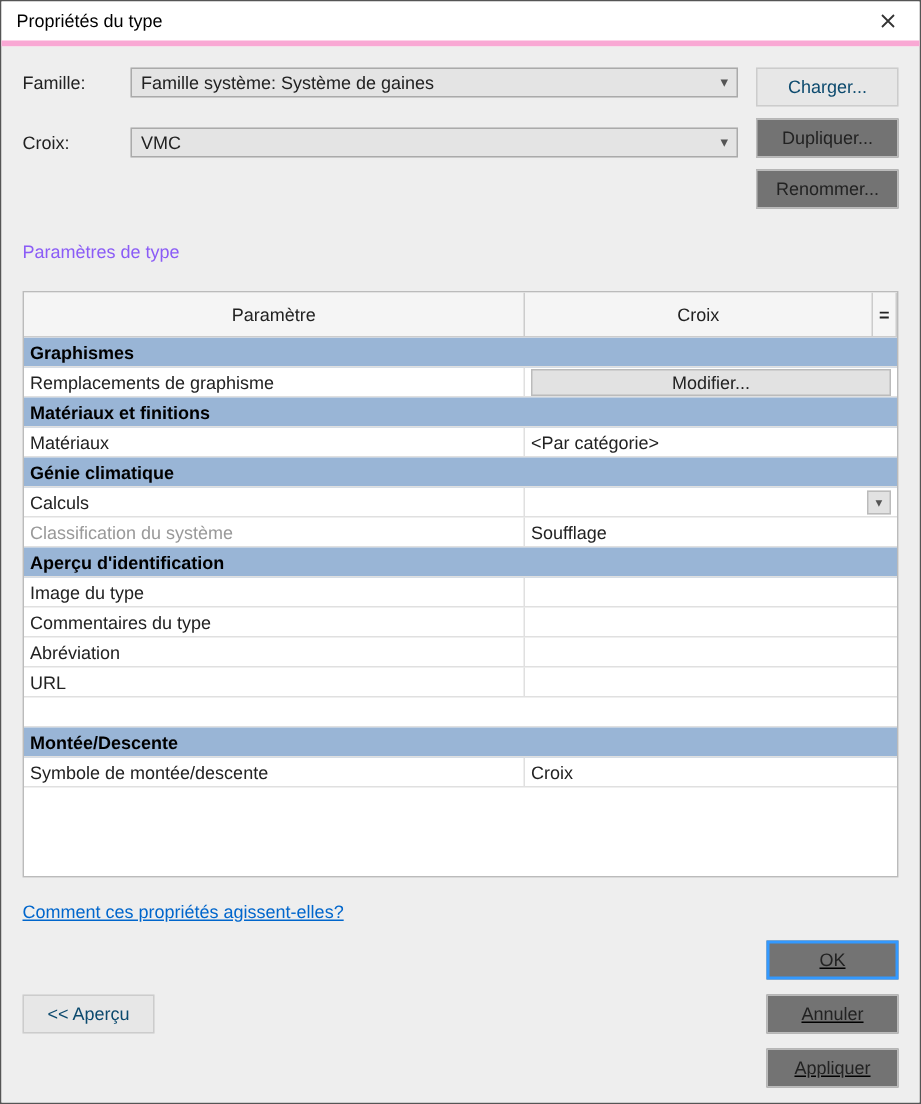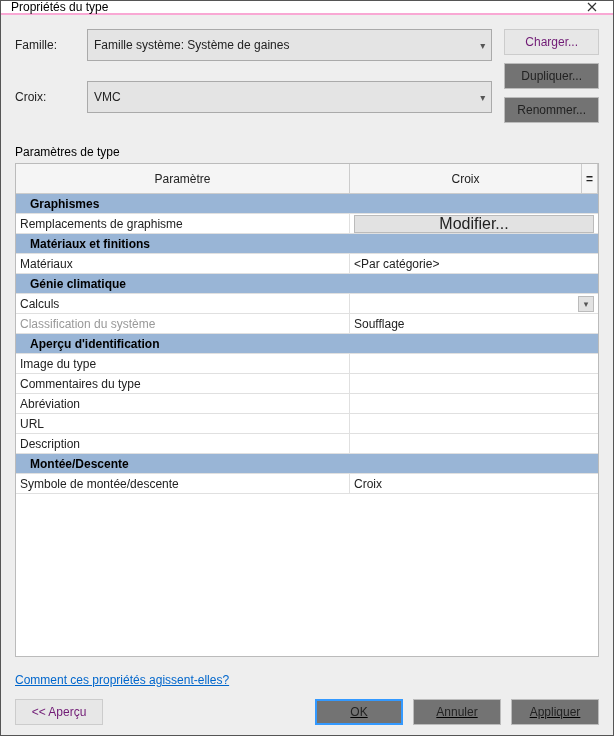--- a/index.html
+++ b/index.html
@@ -13,27 +13,27 @@
     }
     .window {
       width: 614px;
       height: 736px;
       border: 1px solid #555;
       background: #fff;
       display: flex;
       flex-direction: column;
     }
     .titlebar {
-      height: 14px;
+      height: 30px;
       background: #fff;
       display: flex;
       align-items: center;
       justify-content: space-between;
       padding-left: 10px;
-      border-bottom: 2px solid #f9a8d4;
+      border-bottom: 4px solid #f9a8d4;
     }
     .titlebar-title { font-size: 12px; color: #000; }
     .titlebar-close {
       width: 42px; height: 29px;
       display: flex; align-items: center; justify-content: center;
       font-size: 14px; color: #333; cursor: pointer;
     }
 
     .main-area {
       flex: 1;
@@ -41,21 +41,21 @@
       padding: 14px 14px 10px 14px;
       display: flex;
       flex-direction: column;
     }
 
     .top-rows { display: flex; flex-direction: column; gap: 20px; }
     .top-row { display: flex; align-items: center; gap: 16px; }
     .form-label { width: 56px; color: #222; }
     .dropdown {
       flex: 1;
-      height: 32px;
+      height: 20px;
       background: #e4e4e4;
       border: 1px solid #aaa;
       display: flex;
       align-items: center;
       justify-content: space-between;
       padding: 0 6px;
       color: #222;
       cursor: pointer;
     }
     .dropdown .caret { font-size: 10px; color: #555; }
@@ -63,28 +63,28 @@
       height: 26px;
       min-width: 90px;
       background: #737373;
       border: 1px solid #bbb;
       color: #222;
       padding: 0 12px;
       cursor: pointer;
       font-family: inherit;
       font-size: 12px;
     }
-    .btn.disabled { color: #701a75; border-color: #ccc; background: #e7e7e7; cursor: default; }
+    .btn.disabled { color: #0c4a6e; border-color: #ccc; background: #e7e7e7; cursor: default; }
     .btn.highlight { border: 1px solid #3399ff; box-shadow: 0 0 0 1px #3399ff inset; }
 
     .top-flex { display: flex; }
     .top-left { flex: 1; }
     .top-right { display: flex; flex-direction: column; gap: 8px; margin-left: 12px; }
 
-    .section-label { margin-top: 22px; margin-bottom: 4px; color: #000000; }
+    .section-label { margin-top: 22px; margin-bottom: 19px; color: #8b5cf6; }
 
     .table-wrap {
       flex: 1;
       background: #fff;
       border: 1px solid #bbb;
       display: flex;
       flex-direction: column;
       overflow: hidden;
       justify-content: center;
     }
@@ -102,21 +102,21 @@
     .col-param { flex: 0 0 334px; }
     .col-value { flex: 1; }
     .col-eq { flex: 0 0 16px; font-weight: bold; }
 
     .table-body { flex: 1; overflow: hidden; position: relative; }
     .cat {
       background: #99b5d6;
       height: 20px;
       display: flex;
       align-items: center;
-      padding-left: 14px;
+      padding-left: 4px;
       font-weight: bold;
       color: #000;
       border-bottom: 1px solid #e0e0e0;
     }
     .row {
       display: flex;
       height: 20px;
       border-bottom: 1px solid #e0e0e0;
     }
     .cell-param {
@@ -134,21 +134,21 @@
       color: #222;
     }
     .value-btn {
       width: 100%;
       height: 18px;
       margin: 1px 4px 1px 0;
       background: #e2e2e2;
       border: 1px solid #bbb;
       display: flex; align-items: center; justify-content: center;
       cursor: pointer;
-      font-size: 16px;
+      font-size: 12px;
     }
     .value-dd {
       width: 100%;
       display: flex; justify-content: space-between; align-items: center;
       padding-right: 4px;
     }
     .value-dd .dd-btn {
       width: 16px; height: 16px;
       background: #e2e2e2; border:1px solid #bbb;
       display:flex; align-items:center; justify-content:center;
@@ -164,21 +164,21 @@
     }
 
     .footer {
       display: flex;
       align-items: center;
       justify-content: space-between;
       margin-top: 12px;
       text-decoration: underline;
     }
     .footer-left { }
-    .footer-right { display: flex; gap: 10px; }
+    .footer-right { display: flex; gap: 10px; flex-direction: column; }
     .footer .btn { min-width: 88px; }
   </style>
 </head>
 <body>
 
 <div class="window">
   <div class="titlebar">
     <span class="titlebar-title">Propriétés du type</span>
     <div class="titlebar-close">
       <svg width="10" height="10" viewBox="0 0 10 10">
@@ -265,21 +265,20 @@
         </div>
         <div class="row">
           <div class="cell-param">Abréviation</div>
           <div class="cell-value"></div>
         </div>
         <div class="row">
           <div class="cell-param">URL</div>
           <div class="cell-value"></div>
         </div>
         <div class="row">
-          <div class="cell-param">Description</div>
           <div class="cell-value"></div>
         </div>
 
         <div class="cat">Montée/Descente</div>
         <div class="row">
           <div class="cell-param">Symbole de montée/descente</div>
           <div class="cell-value">Croix</div>
         </div>
 
       </div>

